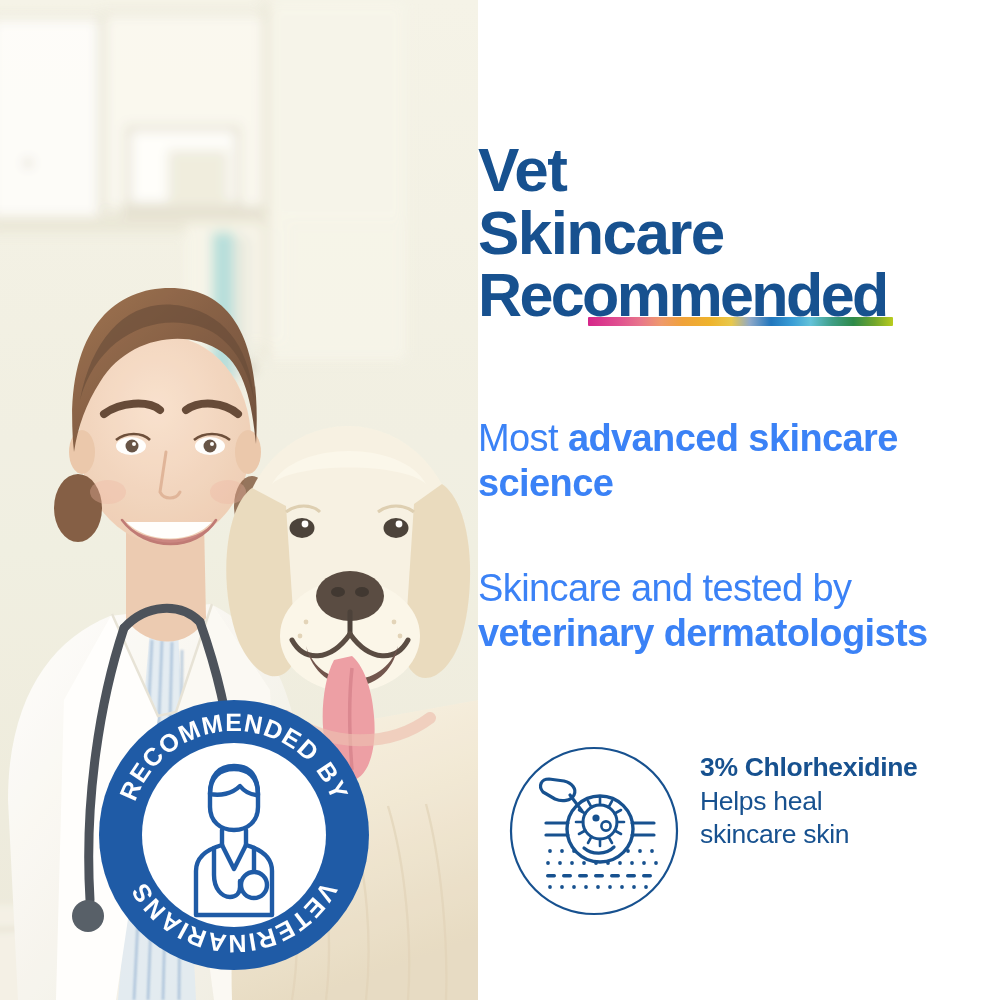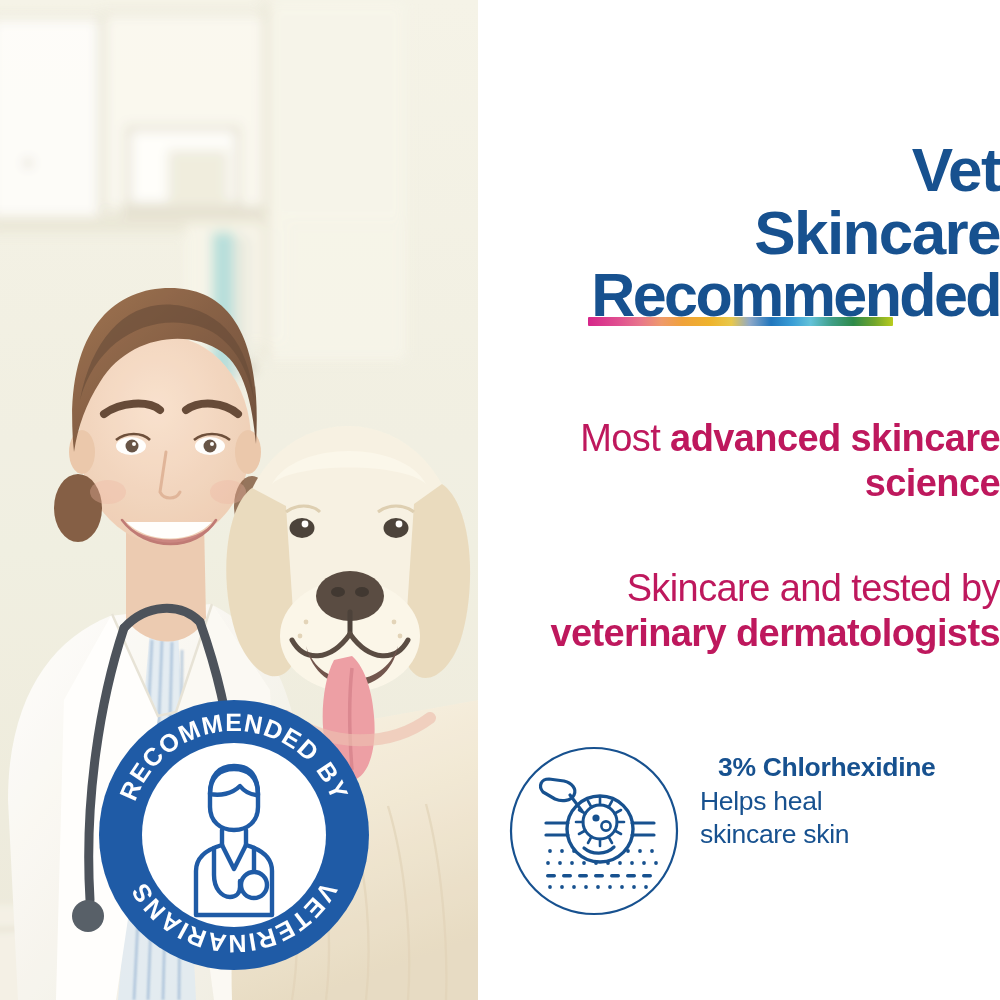--- a/index.html
+++ b/index.html
@@ -52,21 +52,21 @@
     width: 522px;
     height: 1000px;
     background: #ffffff;
   }
 
   .headline {
     position: absolute;
     left: 0px;
     top: 96px;
     width: 522px;
-    text-align: right;
+    text-align: left;
     color: #17518F;
     font-weight: bold;
     font-size: 62px;
     line-height: 1.02;
     letter-spacing: -1.6px;
   }
   .headline .hl-line { display: block; white-space: nowrap; }
   .headline .hl-wide { letter-spacing: -2.6px; font-size: 61px; }
 
   #rainbow-rule {
@@ -92,22 +92,22 @@
        #3f9e86 80%,
        #2e8a4a 87%,
        #72a62c 94%,
        #b9cc1e 100%);
   }
 
   .para {
     position: absolute;
     width: 522px;
     left: 0;
-    text-align: right;
-    color: #be185d;
+    text-align: left;
+    color: #3b82f6;
     font-size: 38px;
     line-height: 1.19;
     letter-spacing: -0.6px;
   }
   #para-1 { top: 378px; }
   #para-2 { top: 528px; }
   .para b { font-weight: bold; }
 
   
   #feature-block {
@@ -128,21 +128,21 @@
   #feature-text {
     position: absolute;
     left: 192px;
     top: 11px;
     width: 300px;
     color: #17518F;
     font-size: 26.5px;
     line-height: 1.27;
     letter-spacing: -0.3px;
   }
-  #feature-text .ft-strong { font-weight: bold; display: block; margin-left: 18px; }
+  #feature-text .ft-strong { font-weight: bold; display: block; }
   #feature-text .ft-normal { font-weight: normal; display: block; }
 </style>
 </head>
 <body>
 
 <div id="page">
 
   <div id="photo-panel">
     <svg id="photo-svg" viewBox="0 0 478 1000" preserveAspectRatio="xMidYMid slice">
       <defs>

